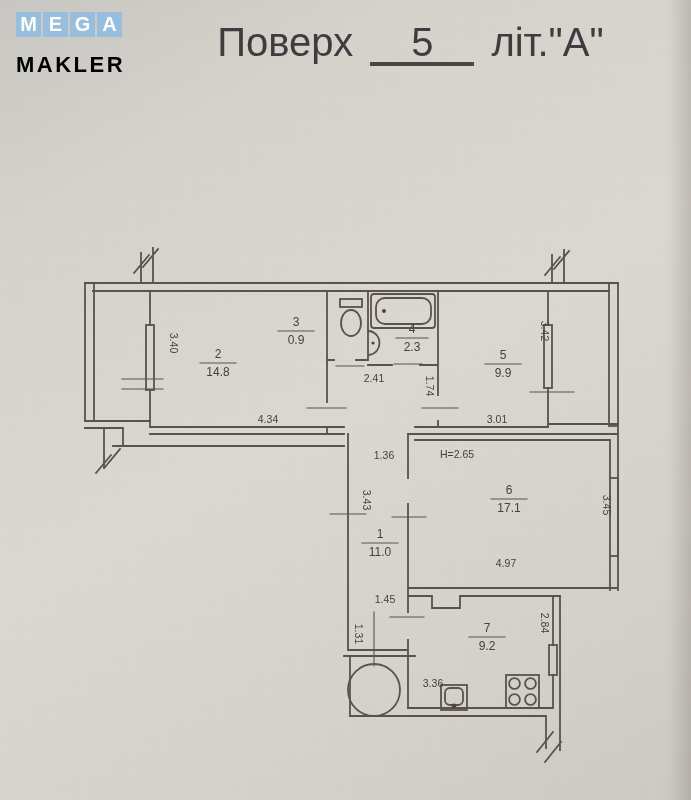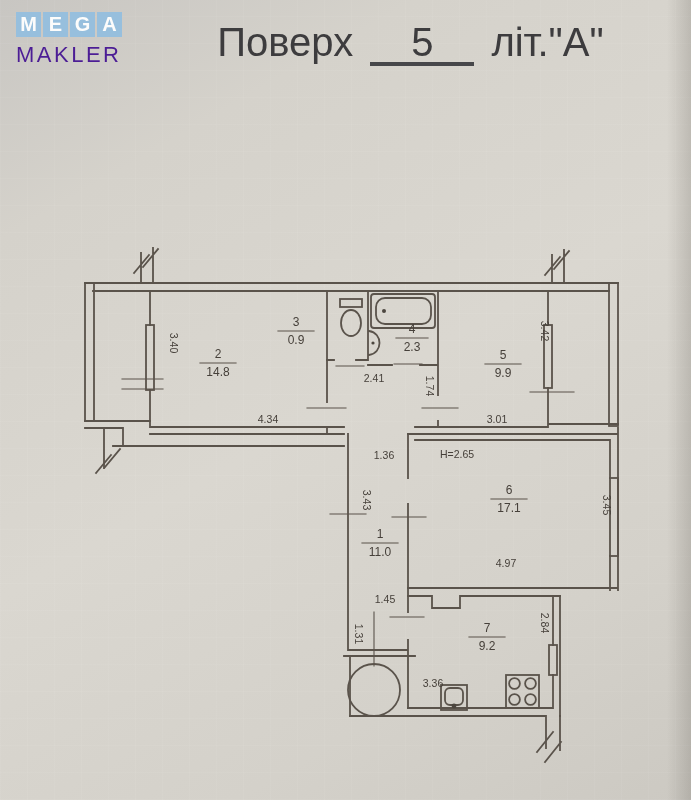--- a/index.html
+++ b/index.html
@@ -15,21 +15,21 @@
       repeating-linear-gradient(0deg,rgba(255,255,255,.045) 0 1px,transparent 1px 27px),
       repeating-linear-gradient(90deg,rgba(255,255,255,.045) 0 1px,transparent 1px 27px);}
   .paper::after{content:"";position:absolute;right:0;top:0;bottom:0;width:24px;
     background:linear-gradient(90deg,rgba(0,0,0,0),rgba(80,75,68,.20));}
 
   
   .logo{position:absolute;left:16px;top:12px;}
   .logo-tiles{display:flex;gap:2px;}
   .logo-tile{width:25px;height:25px;background:#97bfdd;color:#fcfcfb;
     font-weight:bold;font-size:20px;display:flex;align-items:center;justify-content:center;}
-  .logo-word{margin-top:5px;color:#4c1d95;font-size:22px;font-weight:normal;letter-spacing:2.5px;}
+  .logo-word{margin-top:15px;color:#000000;font-size:22px;font-weight:bold;letter-spacing:2.5px;}
 
   
   .title{position:absolute;left:150px;right:20px;top:20px;text-align:center;
     font-size:40px;color:#3d3c3e;white-space:nowrap;}
   .floor-blank{display:inline-block;min-width:104px;text-align:center;
     border-bottom:4px solid #47474a;margin:0 6px;line-height:1.0;}
 
   
   svg.plan{position:absolute;left:0;top:0;}
   svg.plan path,svg.plan rect,svg.plan circle,svg.plan ellipse,svg.plan line{

